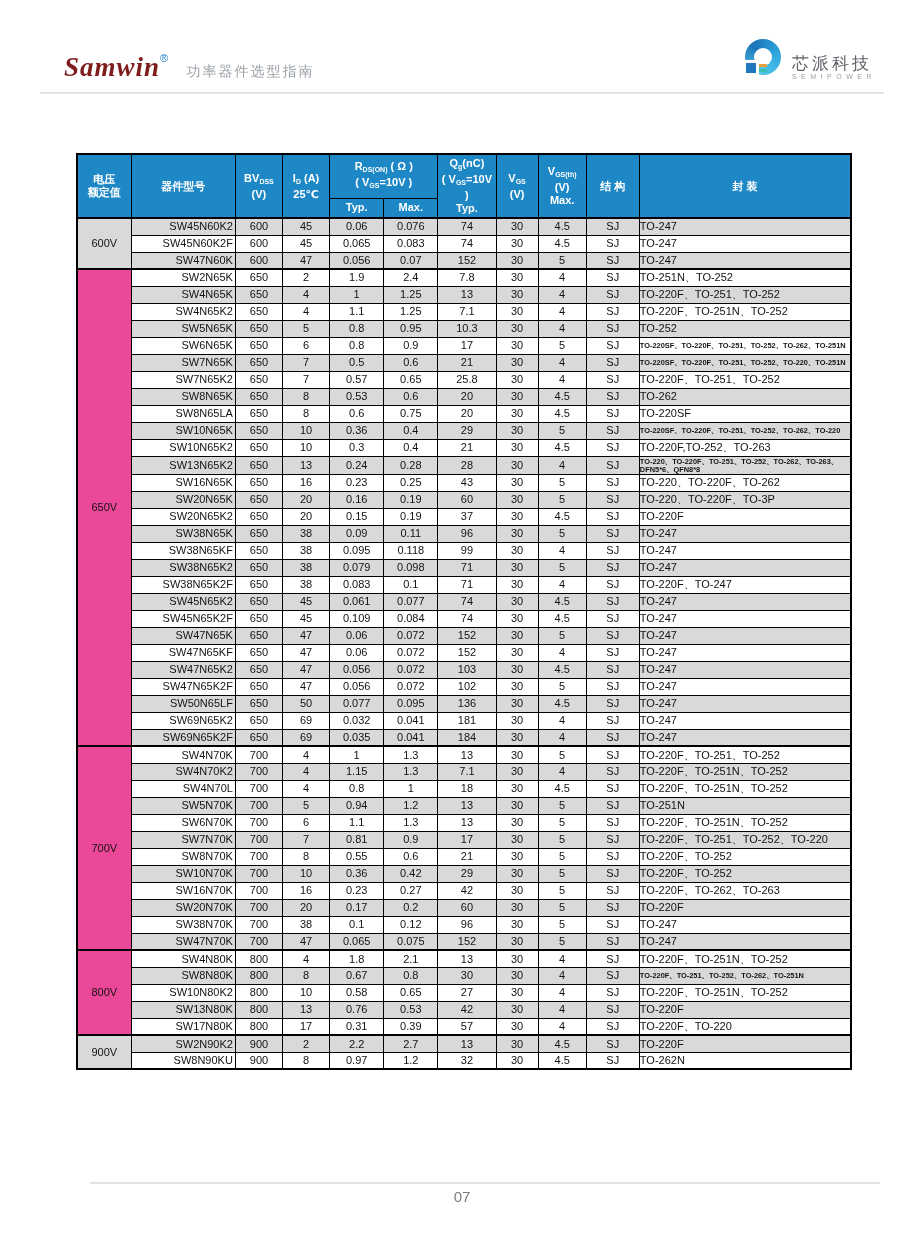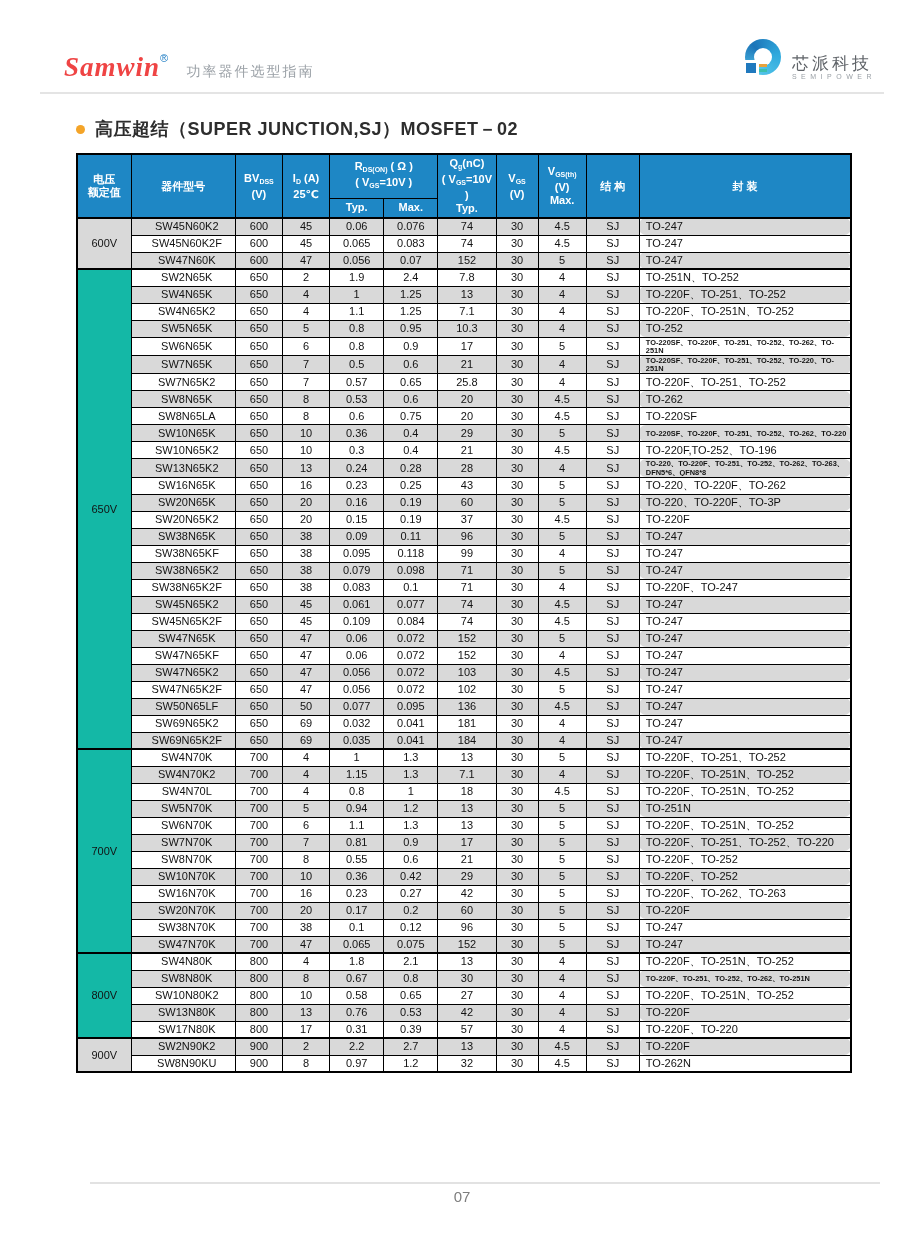--- a/index.html
+++ b/index.html
@@ -4,21 +4,21 @@
 <style>
   * { margin:0; padding:0; box-sizing:border-box; }
   body { background:#fff; font-family:"Liberation Sans","DejaVu Sans",sans-serif; }
   .page { position:relative; width:924px; height:1254px; background:#fff; overflow:hidden; }
 
   
   .doc-header { position:absolute; left:40px; top:40px; width:844px; height:54px;
                 border-bottom:2px solid #e4e4e4; }
   .brand { position:absolute; left:24px; top:12px; white-space:nowrap; }
   .brand-name { font-family:"Liberation Serif","DejaVu Serif",serif; font-style:italic;
-                font-weight:bold; font-size:27px; color:#ef4444; letter-spacing:1px; }
+                font-weight:bold; font-size:27px; color:#7f1d1d; letter-spacing:1px; }
   .brand-reg { font-size:11px; color:#1779c2; vertical-align:14px; font-style:normal; }
   .brand-sub { font-size:14px; color:#9aa0a6; margin-left:14px; letter-spacing:2px;margin-top:39px; }
 
   .company { position:absolute; right:8px; top:-4px; display:flex; align-items:flex-end; }
   .clogo { position:relative; width:40px; height:44px; margin-right:9px; }
   .clogo-ring { position:absolute; left:2px; top:3px; width:36px; height:36px; border-radius:50%;
                 background:conic-gradient(from 200deg,#55c6ea,#1b74b8,#2fa9dd,#55c6ea); }
   .clogo-ring::after { content:""; position:absolute; left:9px; top:9px; width:18px; height:18px;
                        border-radius:50%; background:#fff; }
   .clogo-notch { position:absolute; left:0; top:24px; width:16px; height:16px; background:#fff; }
@@ -38,23 +38,23 @@
   table { border-collapse:collapse; table-layout:fixed; width:776px; border:2px solid #000; }
   th, td { border:1px solid #000; overflow:hidden; }
   thead th { background:#1e87c5; color:#fff; font-weight:bold; font-size:11px;
              text-align:center; line-height:13px; padding:2px 1px; }
   thead tr.h1 th { height:42px; }
   thead tr.h2 th { height:18px; }
   thead sub { font-size:7px; vertical-align:-2px; }
   tbody td { font-size:11px; color:#121212; text-align:center; height:17px;
              line-height:13px; padding:0 2px; background:#fff; }
   tbody tr.shade td { background:#d9d9d9; }
-  tbody td.vcell { background:#14b8a6; font-size:11px; }
-  tbody td.part { text-align:center; padding-left:9px; }
-  tbody td.pkg  { text-align:left; padding-left:6px;border-radius:7px; }
+  tbody td.vcell { background:#ec4899; font-size:11px; }
+  tbody td.part { text-align:right; padding-left:9px; }
+  tbody td.pkg  { text-align:left; padding-left:0; }
   tbody td.pkg.small { font-size:7.4px; line-height:8.2px; padding-top:1px;font-weight:bold; }
   tbody tr.group-start td { border-top:2px solid #000; }
 
   
   .foot-line { position:absolute; left:90px; top:1182px; width:790px; height:2px; background:#e2e2e2; }
   .foot-page { position:absolute; left:0; top:1188px; width:924px; text-align:center;
                font-size:15px; color:#7d7d7d; }
 </style>
 </head>
 <body>
@@ -74,24 +74,20 @@
         <div class="clogo-bar1"></div>
         <div class="clogo-bar2"></div>
       </div>
       <div>
         <div class="cname">芯派科技</div>
         <div class="cname-en">SEMIPOWER</div>
       </div>
     </div>
   </div>
 
-  <div class="sec-title">
-    <div class="bullet"></div>
-    <div class="sec-text">高压超结（SUPER JUNCTION,SJ）MOSFET－02</div>
-  </div>
 
   <div class="tbl-wrap">
     <table>
       <colgroup>
         <col style="width:54px">
           <col style="width:104px">
           <col style="width:47px">
           <col style="width:47px">
         <col style="width:54px">
           <col style="width:54px">
@@ -281,21 +277,21 @@
           <tr>
             <td class="part">SW10N65K2</td>
             <td>650</td>
             <td>10</td>
             <td>0.3</td>
             <td>0.4</td>
             <td>21</td>
             <td>30</td>
             <td>4.5</td>
             <td>SJ</td>
-            <td class="pkg">TO-220F,TO-252、TO-196</td>
+            <td class="pkg">TO-220F,TO-252、TO-263</td>
           </tr>
           <tr class="shade">
             <td class="part">SW13N65K2</td>
             <td>650</td>
             <td>13</td>
             <td>0.24</td>
             <td>0.28</td>
             <td>28</td>
             <td>30</td>
             <td>4</td>

